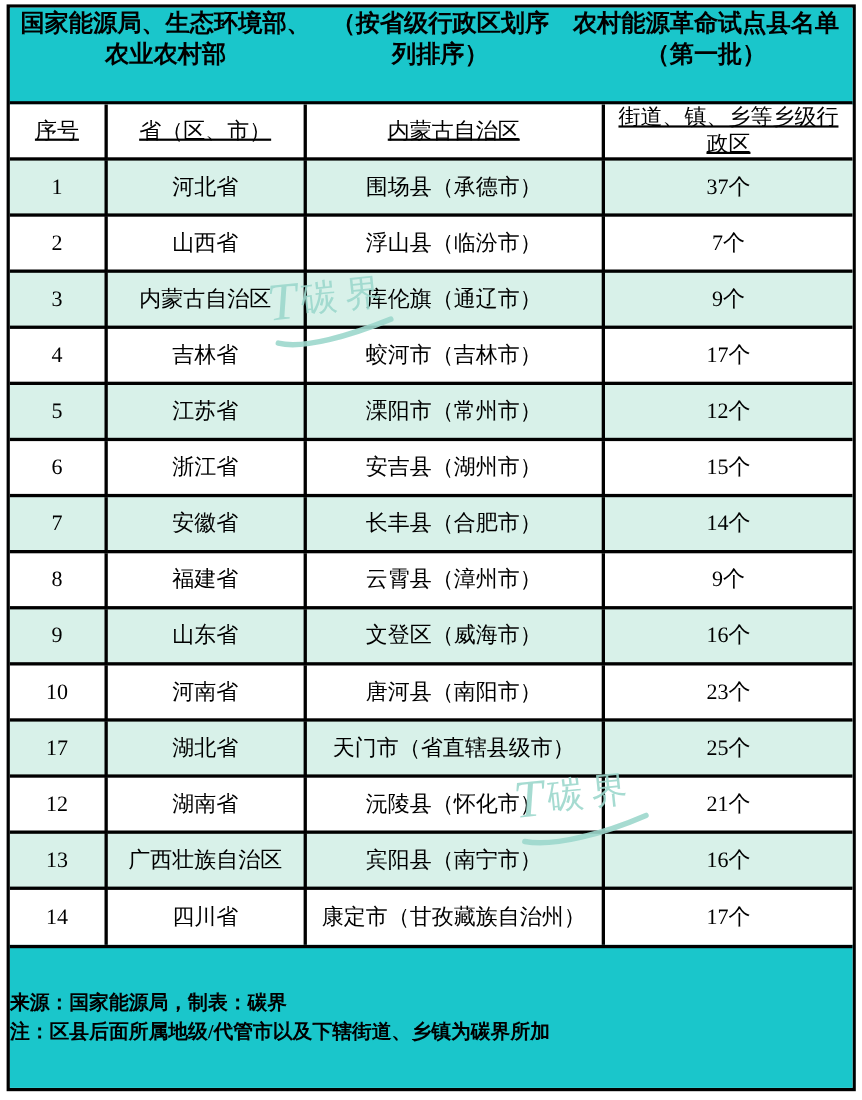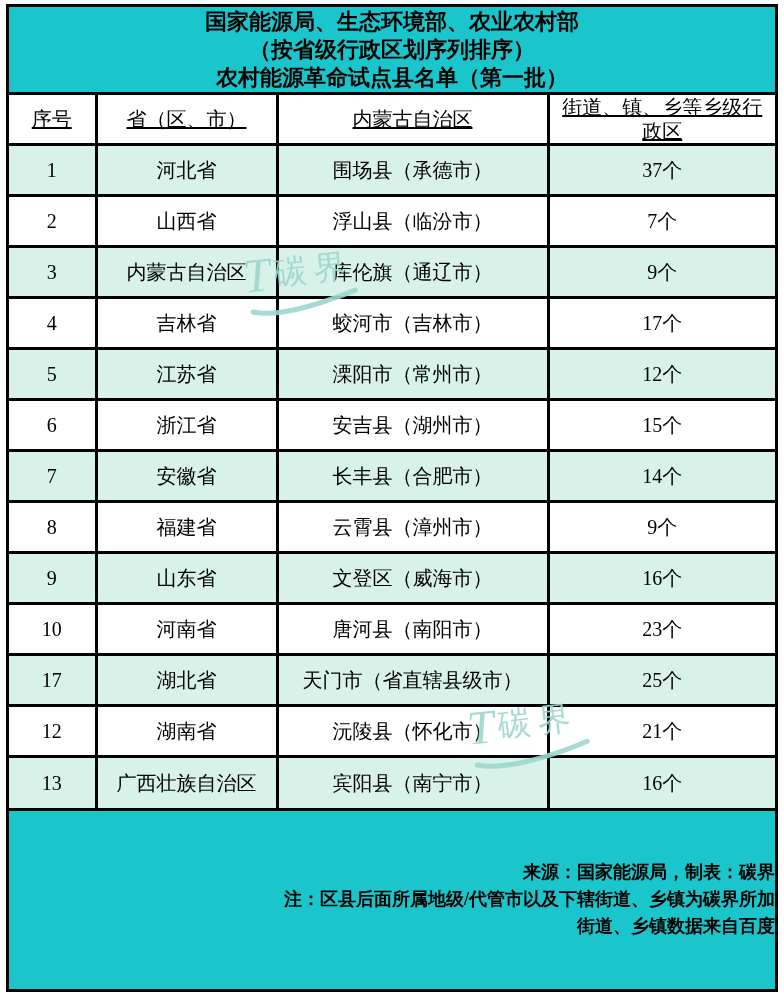--- a/index.html
+++ b/index.html
@@ -20,21 +20,21 @@
     display: flex;
     flex-direction: column;
     background: #fff;
   }
   .title-block {
     background: var(--teal);
     border-bottom: 3px solid #000;
     height: 85px;
     flex: 0 0 auto;
     display: flex;
-    flex-direction: column;
+    flex-direction: row;
     justify-content: center;
     text-align: center;
     font-weight: bold;
     font-size: 22px;
     line-height: 28px;
   }
   table.main {
     border-collapse: collapse;
     width: 100%;
     table-layout: fixed;
@@ -60,21 +60,21 @@
   tbody tr { height: 51px; }
   tbody tr.mint  { background: var(--mint); }
   tbody tr.white { background: #ffffff; }
   .footer {
     background: var(--teal);
     border-top: 3px solid #000;
     flex: 1 1 auto;
     display: flex;
     flex-direction: column;
     justify-content: center;
-    text-align: right;
+    text-align: left;
     font-weight: bold;
     font-size: 18px;
     line-height: 27px;
   }
   .watermark {
     position: absolute;
     color: var(--wm);
     opacity: 0.9;
     transform: rotate(-6deg);
     pointer-events: none;
@@ -185,27 +185,32 @@
           <td>湖南省</td>
           <td>沅陵县（怀化市）</td>
           <td>21个</td>
         </tr>
         <tr class="mint">
           <td>13</td>
           <td>广西壮族自治区</td>
           <td>宾阳县（南宁市）</td>
           <td>16个</td>
         </tr>
+        <tr class="white">
+          <td>14</td>
+          <td>四川省</td>
+          <td>康定市（甘孜藏族自治州）</td>
+          <td>17个</td>
+        </tr>
       </tbody>
   </table>
 
   <div class="footer">
     <div>来源：国家能源局，制表：碳界</div>
     <div>注：区县后面所属地级/代管市以及下辖街道、乡镇为碳界所加</div>
-    <div>街道、乡镇数据来自百度</div>
   </div>
 
   <div class="watermark wm1">
     <span class="wm-t">T</span><span class="wm-cn">碳界</span>
     <svg class="swoosh" width="112" height="22" viewBox="0 0 112 22">
       <path d="M4 14 C 26 22, 70 14, 108 3" fill="none" stroke="currentColor" stroke-width="5" stroke-linecap="round"></path>
     </svg>
   </div>
 
   <div class="watermark wm2">

